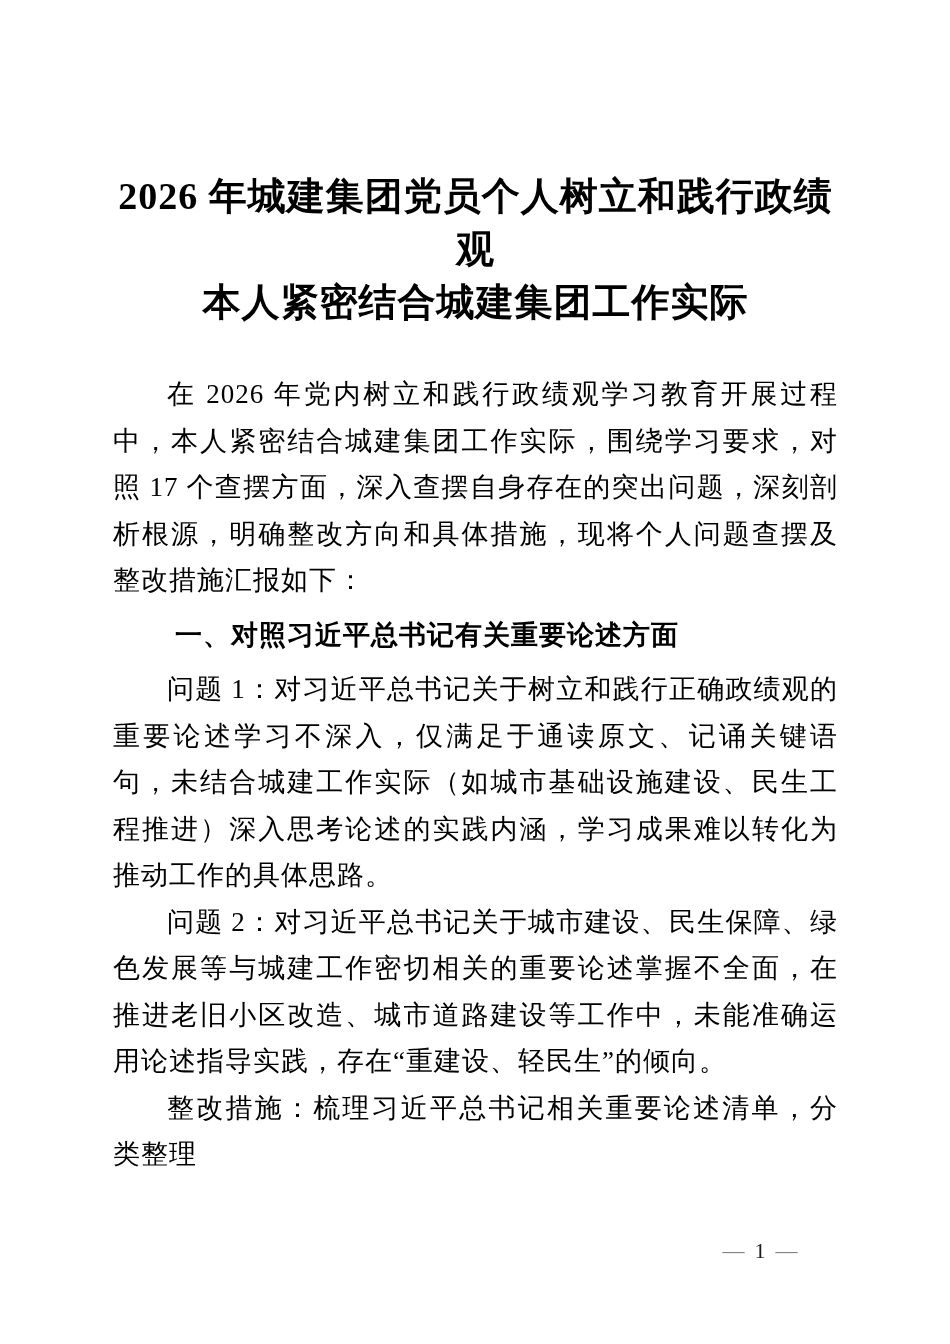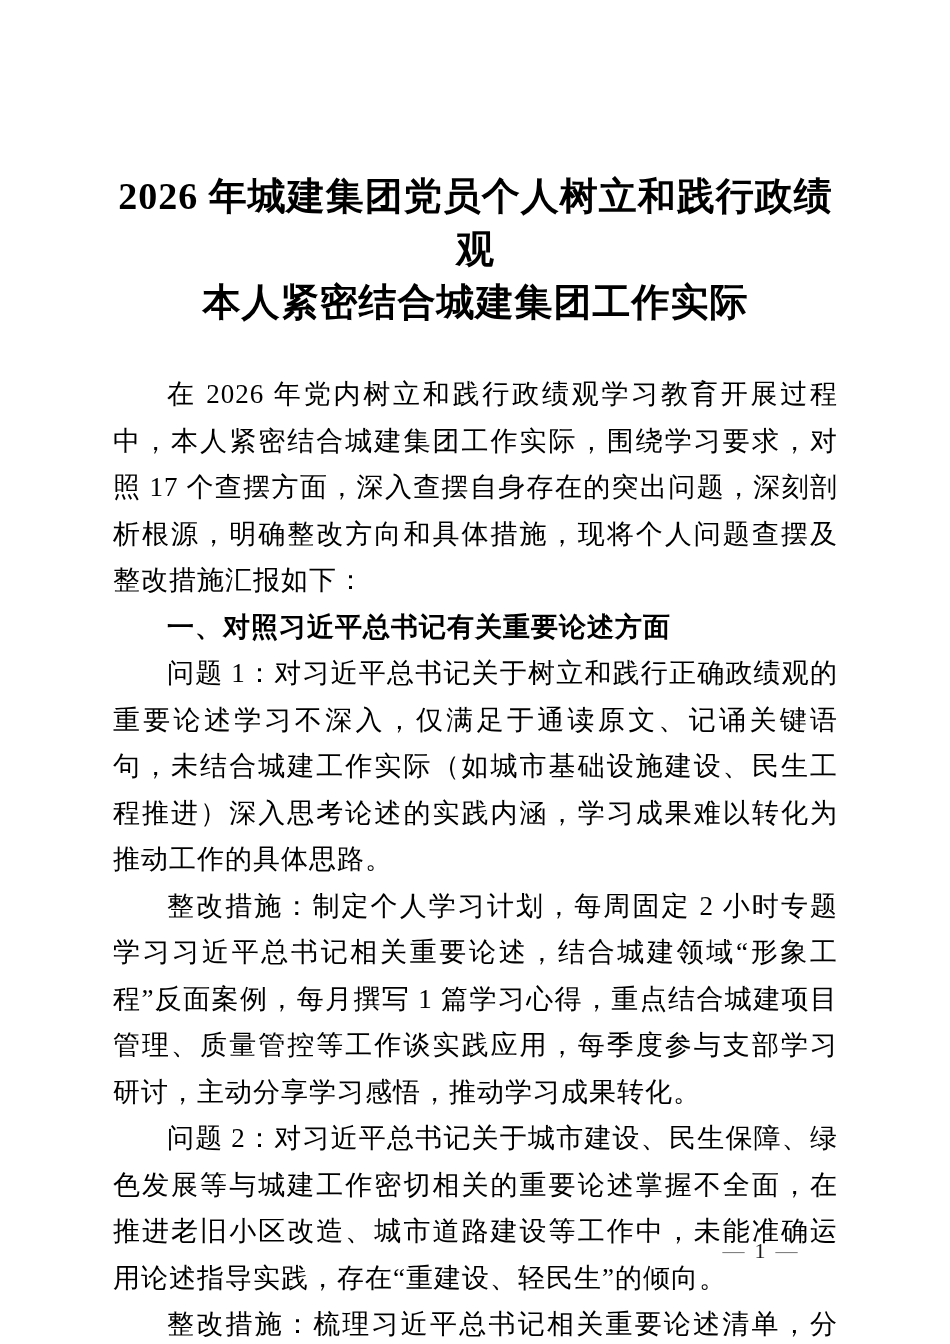--- a/index.html
+++ b/index.html
@@ -40,21 +40,21 @@
     letter-spacing: 1px;
     margin: 0;
   }
   .section-heading {
     font-size: 27px;
     line-height: 46.5px;
     font-weight: 700;
     font-family: "Liberation Sans", sans-serif;
     text-indent: 2em;
     letter-spacing: 1px;
-    margin: 0;
+    margin: 8px;
   }
   .footer {
     position: absolute;
     top: 1238px;
     left: 570px;
     width: 380px;
     text-align: center;
     font-size: 22px;
     line-height: 26px;
     font-family: "Liberation Serif", serif;
@@ -77,21 +77,20 @@
       <div>2026 年城建集团党员个人树立和践行政绩观</div>
       <div>本人紧密结合城建集团工作实际</div>
     </div>
 
     <p class="para">在 2026 年党内树立和践行政绩观学习教育开展过程中，本人紧密结合城建集团工作实际，围绕学习要求，对照 17 个查摆方面，深入查摆自身存在的突出问题，深刻剖析根源，明确整改方向和具体措施，现将个人问题查摆及整改措施汇报如下：</p>
 
     <h2 class="section-heading">一、对照习近平总书记有关重要论述方面</h2>
 
     <p class="para">问题 1：对习近平总书记关于树立和践行正确政绩观的重要论述学习不深入，仅满足于通读原文、记诵关键语句，未结合城建工作实际（如城市基础设施建设、民生工程推进）深入思考论述的实践内涵，学习成果难以转化为推动工作的具体思路。</p>
 
-    <p class="para">整改措施：制定个人学习计划，每周固定 2 小时专题学习习近平总书记相关重要论述，结合城建领域“形象工程”反面案例，每月撰写 1 篇学习心得，重点结合城建项目管理、质量管控等工作谈实践应用，每季度参与支部学习研讨，主动分享学习感悟，推动学习成果转化。</p>
 
     <p class="para">问题 2：对习近平总书记关于城市建设、民生保障、绿色发展等与城建工作密切相关的重要论述掌握不全面，在推进老旧小区改造、城市道路建设等工作中，未能准确运用论述指导实践，存在“重建设、轻民生”的倾向。</p>
 
     <p class="para">整改措施：梳理习近平总书记相关重要论述清单，分类整理</p>
 
   </div>
 
   <div class="footer">
     <span class="dash">—</span><span class="num">1</span><span class="dash">—</span>
   </div>

